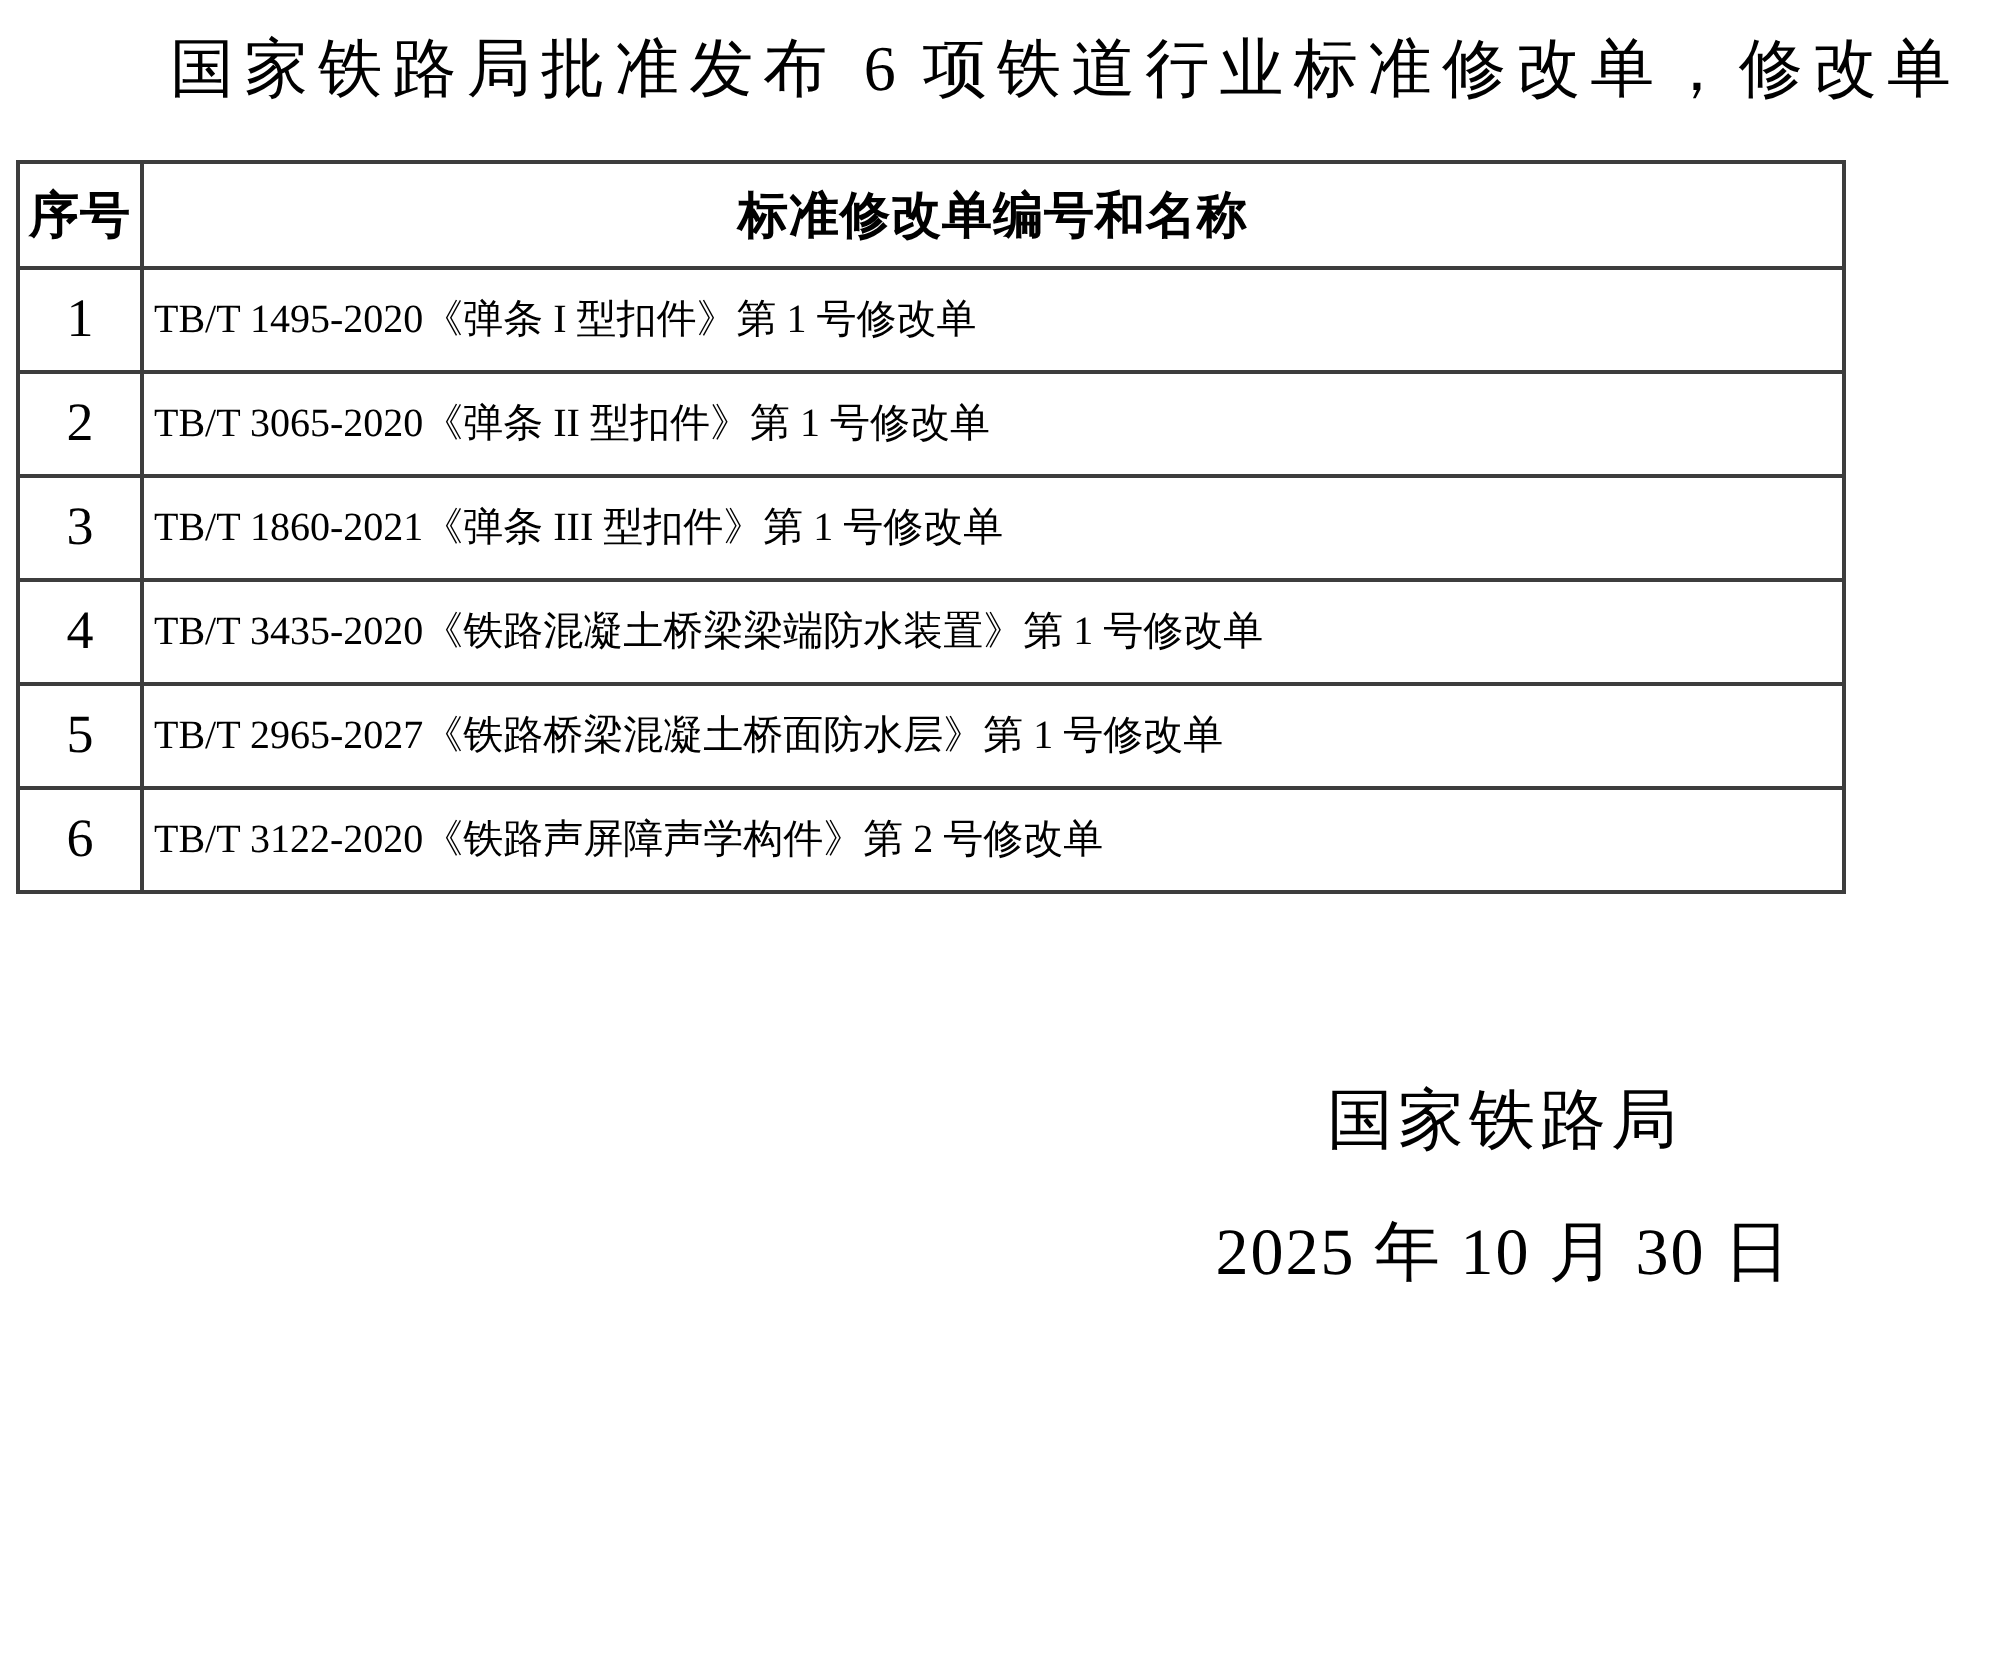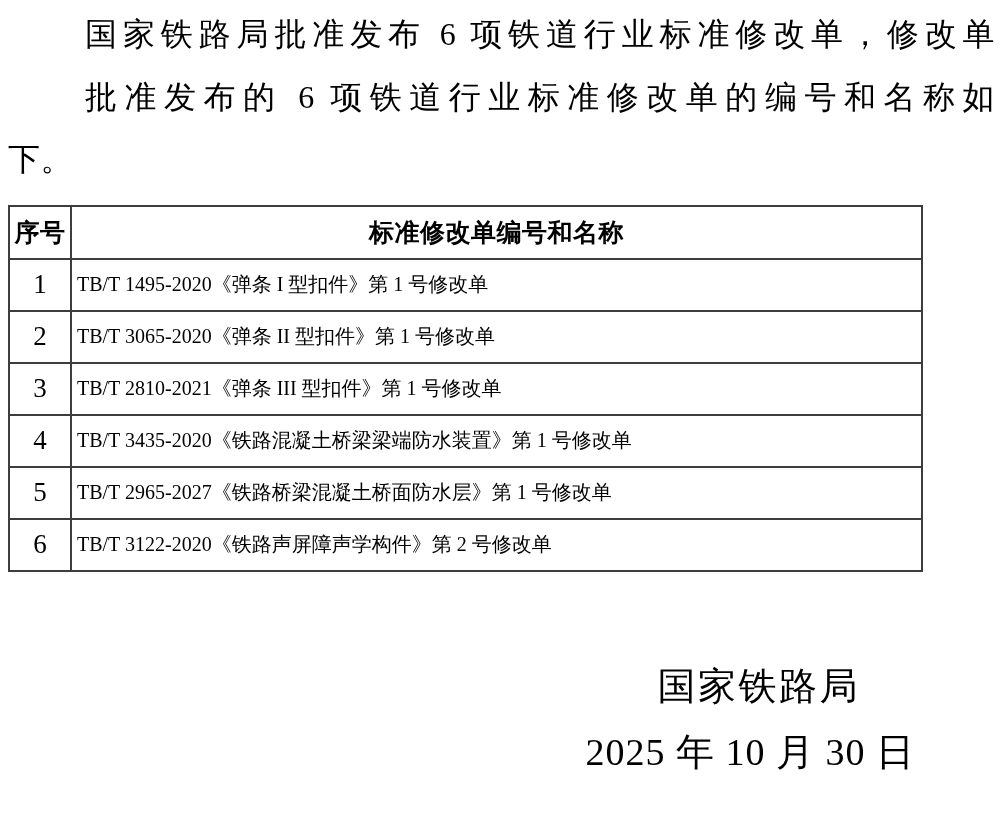--- a/index.html
+++ b/index.html
@@ -9,21 +9,21 @@
     height: 831px;
     background: #ffffff;
     overflow: hidden;
     font-family: "Liberation Serif", "DejaVu Serif", serif;
     color: #000000;
   }
 
   .page {
     width: 1000px;
     height: 831px;
-    padding: 3px 5px 0 8px;
+    padding: 3px 24px 0 8px;
     position: relative;
   }
 
   
   .para-line {
     font-size: 32px;
     line-height: 62.5px;
     height: 62.5px;
     letter-spacing: 0.5px;
     white-space: nowrap;
@@ -69,21 +69,21 @@
     padding-left: 5px;
     white-space: nowrap;
     overflow: hidden;
   }
 
   
   .signoff {
     margin-top: 81px;
   }
   .sign-line {
-    font-size: 38px;
+    font-size: 33px;
     line-height: 66px;
     height: 66px;
     text-align: right;
     white-space: nowrap;
   }
   .sign-issuer {
     padding-right: 135px;
     letter-spacing: 2.5px;
   }
   .sign-date {
@@ -93,24 +93,20 @@
 </style>
 </head>
 <body>
 
 <div class="page">
 
   <div>
     <div class="para-line indent fill">国家铁路局批准发布 6 项铁道行业标准修改单，修改单</div>
   </div>
 
-  <div>
-    <div class="para-line indent fill">批准发布的 6 项铁道行业标准修改单的编号和名称如</div>
-    <div class="para-line">下。</div>
-  </div>
 
   <table class="standards">
     <colgroup>
       <col class="c-index">
       <col class="c-name">
     </colgroup>
     <tbody>
         <tr class="hdr">
       <th class="h-index">序号</th>
       <th class="h-name">标准修改单编号和名称</th>
@@ -118,21 +114,21 @@
     <tr class="row">
       <td class="c-no">1</td>
       <td class="c-name">TB/T 1495-2020《弹条 I 型扣件》第 1 号修改单</td>
     </tr>
     <tr class="row">
       <td class="c-no">2</td>
       <td class="c-name">TB/T 3065-2020《弹条 II 型扣件》第 1 号修改单</td>
     </tr>
     <tr class="row">
       <td class="c-no">3</td>
-      <td class="c-name">TB/T 2810-2021《弹条 III 型扣件》第 1 号修改单</td>
+      <td class="c-name">TB/T 1860-2021《弹条 III 型扣件》第 1 号修改单</td>
     </tr>
     <tr class="row">
       <td class="c-no">4</td>
       <td class="c-name">TB/T 3435-2020《铁路混凝土桥梁梁端防水装置》第 1 号修改单</td>
     </tr>
     <tr class="row">
       <td class="c-no">5</td>
       <td class="c-name">TB/T 2965-2027《铁路桥梁混凝土桥面防水层》第 1 号修改单</td>
     </tr>
     <tr class="row">

